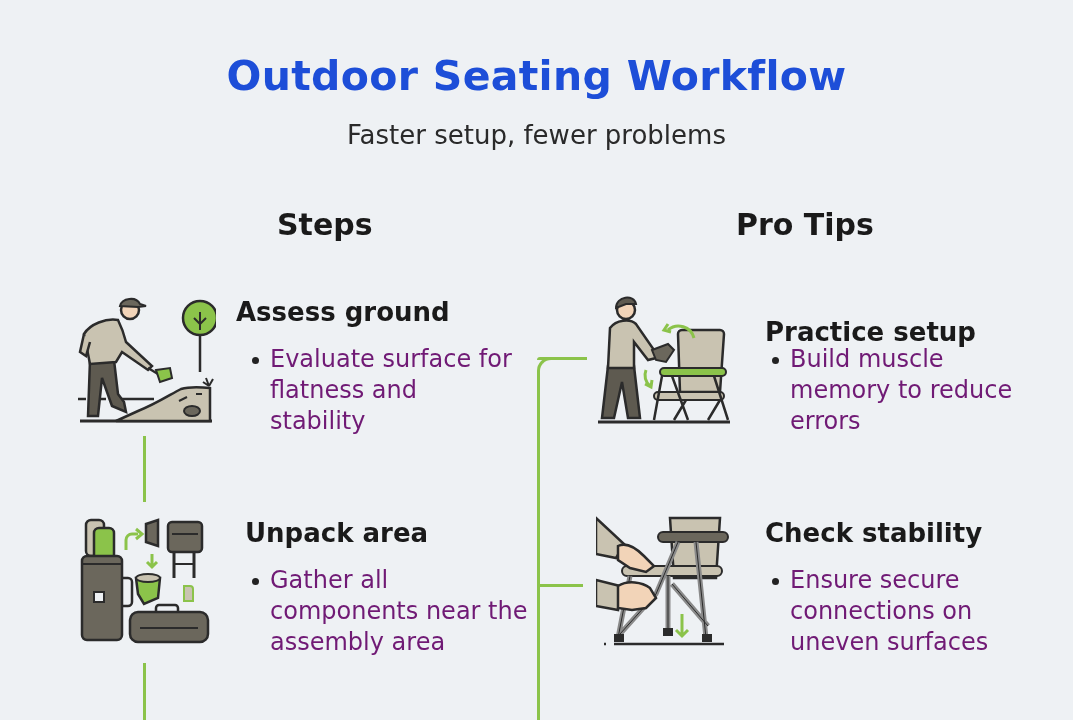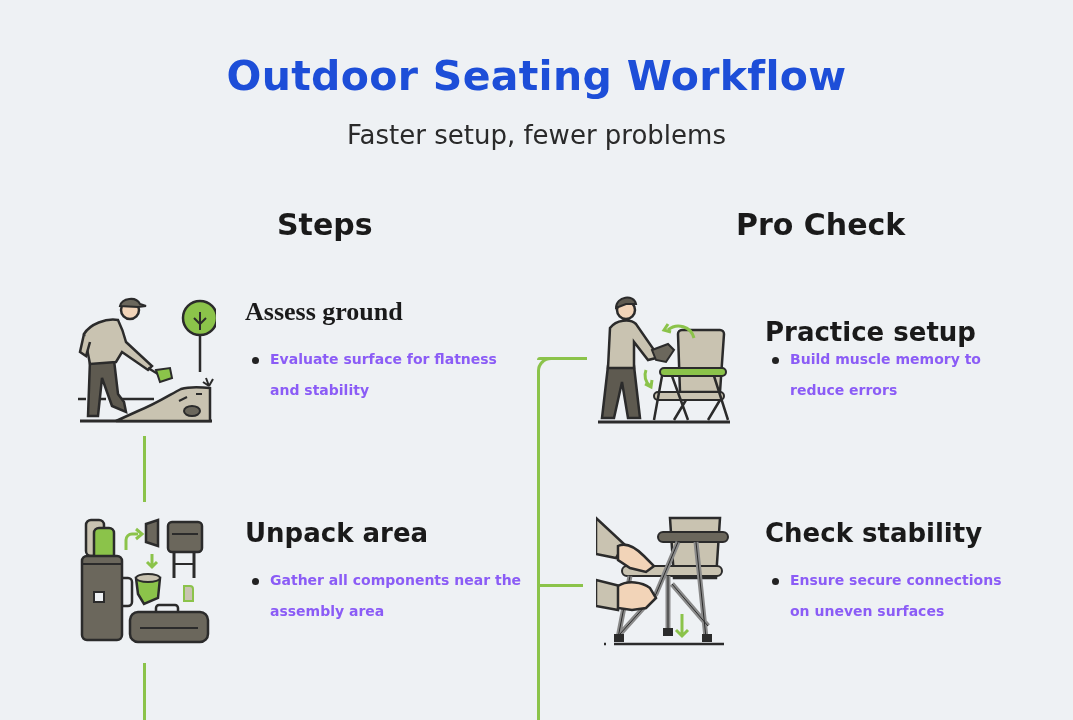--- a/index.html
+++ b/index.html
@@ -19,39 +19,39 @@
     position: absolute; left: 0; right: 0; top: 120px;
     text-align: center; font-size: 26px; color: #2a2a2a;
   }
   .col-head {
     position: absolute; font-size: 30px; font-weight: bold; color: #1a1a1a;
   }
   .card-title {
     position: absolute; font-size: 26px; font-weight: bold; color: #1a1a1a; white-space: nowrap;
   }
   .card-bullet {
-    position: absolute; font-size: 14px; line-height: 31px; color: #8b5cf6; padding-left: 20px; font-weight: bold;
+    position: absolute; font-size: 24px; line-height: 31px; color: #701a75; padding-left: 20px;
   }
   .card-bullet::before {
     content: ""; position: absolute; left: 2px; top: 13px;
     width: 7px; height: 7px; border-radius: 50%; background: #222;
   }
   .connector { position: absolute; background: #8bc34a; }
   .icon { position: absolute; }
 </style>
 </head>
 <body>
 
 <div>
 
   <h1 class="title">Outdoor Seating Workflow</h1>
   <div class="subtitle">Faster setup, fewer problems</div>
 
   <div class="col-head" style="left:240px; top:207px;margin-left:37px;">Steps</div>
-  <div class="col-head" style="left:736px; top:207px;">Pro Check</div>
+  <div class="col-head" style="left:736px; top:207px;">Pro Tips</div>
 
   <div class="connector" style="left:143px; top:436px; width:3px; height:66px;"></div>
   <div class="connector" style="left:143px; top:663px; width:3px; height:57px;"></div>
 
   <div class="connector" style="left:537px; top:370px; width:3px; height:350px; border-top-left-radius:14px;"></div>
   <div class="connector" style="left:537px; top:357px; width:50px; height:3px; border-top-left-radius:14px;"></div>
   <div style="position:absolute; left:537px; top:357px; width:16px; height:16px; border-left:3px solid #8bc34a; border-top:3px solid #8bc34a; border-top-left-radius:14px;"></div>
   <div class="connector" style="left:537px; top:584px; width:46px; height:3px;"></div>
 
   <div>
@@ -78,21 +78,21 @@
       <path d="M8 40 C14 30 30 24 42 26 C46 34 48 40 50 48 L76 72 L72 76 L46 58 L40 68 L14 70 Z" fill="#c9c3b1" stroke="#2b2b2b" stroke-width="2.5"></path>
 
       <path d="M8 40 L4 58 L10 62 L14 48" fill="#c9c3b1" stroke="#2b2b2b" stroke-width="2.5"></path>
 
       <circle cx="54" cy="16" r="9" fill="#f2d4b8" stroke="#2b2b2b" stroke-width="2.5"></circle>
       <path d="M44 12 C46 4 60 2 64 10 L70 12 L62 13 Z" fill="#6b675c" stroke="#2b2b2b" stroke-width="2"></path>
 
       <line x1="72" y1="74" x2="82" y2="80" stroke="#2b2b2b" stroke-width="2.5"></line>
       <path d="M80 76 L94 74 L96 84 L84 88 Z" fill="#8bc34a" stroke="#2b2b2b" stroke-width="2"></path>
     </svg>
-    <div class="card-title" style="left:245px; top:297px;font-family:Liberation Serif, serif;">Assess ground</div>
+    <div class="card-title" style="left:236px; top:297px;">Assess ground</div>
     <div class="card-bullet" style="left:250px; top:344px; width:270px;">Evaluate surface for flatness and stability</div>
   </div>
 
   <div>
     <svg class="icon" style="left:78px; top:516px;" width="134" height="128" viewBox="0 0 134 128">
 
       <rect x="8" y="4" width="18" height="36" rx="5" fill="#c9c3b1" stroke="#2b2b2b" stroke-width="2.5"></rect>
       <rect x="16" y="12" width="20" height="34" rx="5" fill="#8bc34a" stroke="#2b2b2b" stroke-width="2.5"></rect>
       <rect x="4" y="40" width="40" height="84" rx="5" fill="#6b675c" stroke="#2b2b2b" stroke-width="2.5"></rect>
       <line x1="4" y1="48" x2="44" y2="48" stroke="#2b2b2b" stroke-width="2"></line>

